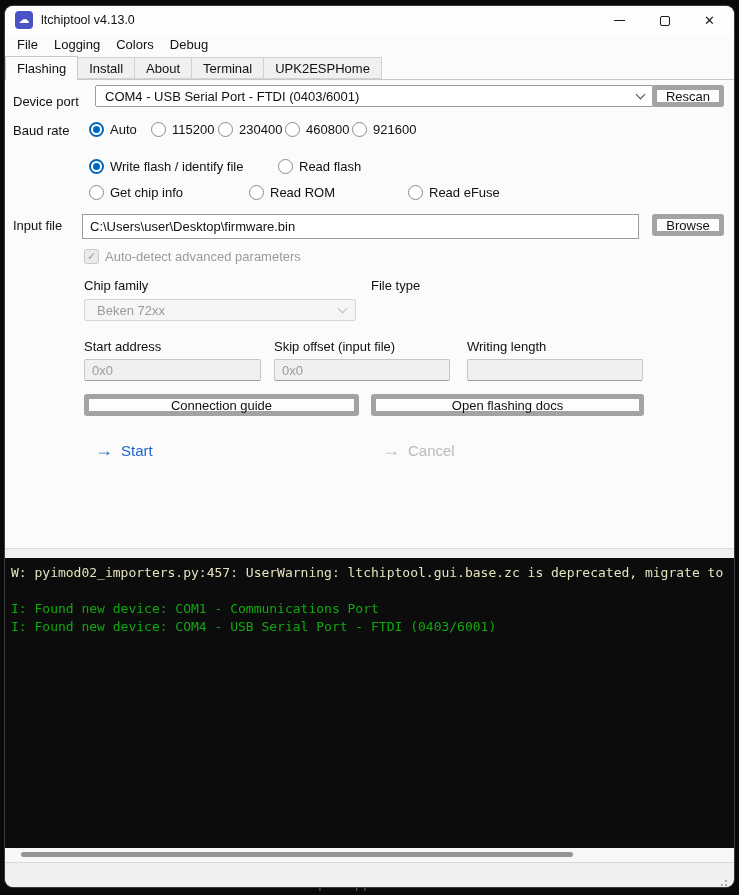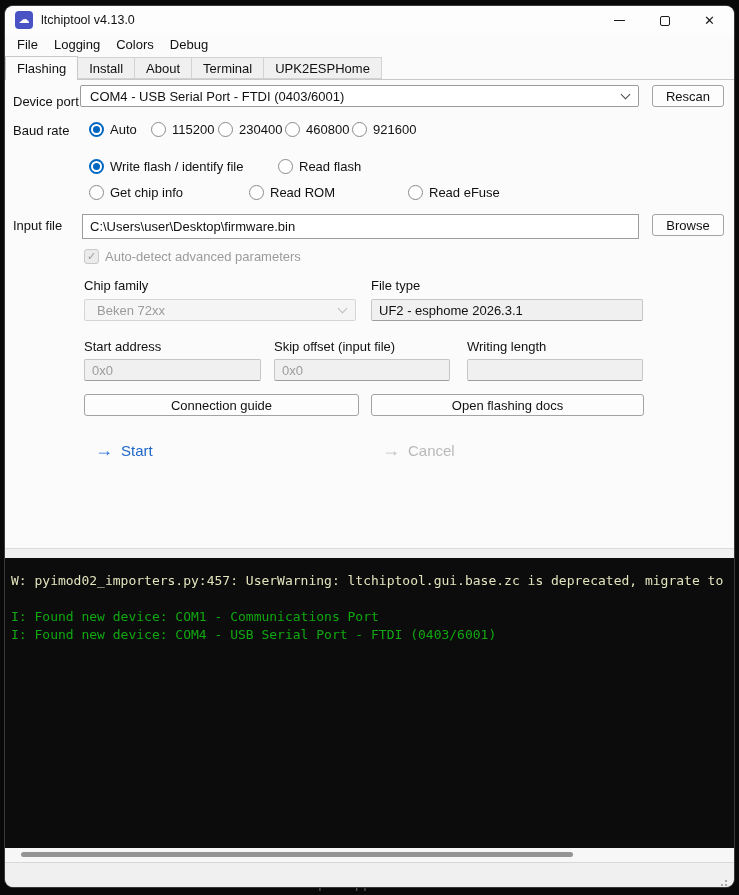--- a/index.html
+++ b/index.html
@@ -65,21 +65,21 @@
     font-size: 13px;
   }
   .combo.dis { background: #f5f5f5; border-color: #d5d5d5; color: #9b9b9b; }
   .combo .ct { flex: 1; white-space: nowrap; overflow: hidden; }
   .chev {
     width: 7px; height: 7px; border-right: 1.4px solid #4a4a4a; border-bottom: 1.4px solid #4a4a4a;
     transform: rotate(45deg); margin-top: -4px; flex: 0 0 auto;
   }
   .chev.dim { border-color: #bdbdbd; }
   .btn {
-    position: absolute; height: 22px; background: #fdfdfd; border: 1px solid #a3a3a3;
+    position: absolute; height: 22px; background: #fdfdfd; border: 5px solid #a3a3a3;
     border-radius: 3px; font-size: 13px; color: #111;
     display: flex; align-items: center; justify-content: center;
   }
   .textbox {
     position: absolute; height: 25px; border: 1px solid #9c9c9c; border-radius: 0;
     background: #fff; font: 13px "Liberation Sans", sans-serif; padding: 0 7px; color: #111;
     outline: none;
   }
   .dis-field {
     position: absolute; height: 22px; background: #f0f0f0;
@@ -108,21 +108,21 @@
   .action.start .alabel { font-size: 15px; color: #1f66c9; }
   .action.cancel .arrow { color: #c3c3c3; }
   .action.cancel .alabel { font-size: 15px; color: #b9b9b9; }
 
   
   .sash { position: absolute; left: 0; right: 0; top: 542px; height: 10px; background: #f0f0f0; border-top: 1px solid #dcdcdc; }
 
   
   .console {
     position: absolute; left: 0; right: 0; top: 552px; height: 290px;
-    background: #0c0c0c; padding: 14px 0 0 6px; overflow: hidden;
+    background: #0c0c0c; padding: 6px 0 0 6px; overflow: hidden;
     font: 13px "DejaVu Sans Mono", monospace; line-height: 18px;
   }
   .cl { white-space: pre; overflow: hidden; min-height: 18px; }
   .cl.warning { color: #e3e3bd; }
   .cl.info { color: #10a810; }
 
   
   .hscroll { position: absolute; left: 0; right: 0; top: 842px; height: 14px; background: #f7f7f7; }
   .hthumb { position: absolute; left: 16px; top: 4px; width: 552px; height: 5px; border-radius: 2.5px; background: #949494; }
 
@@ -166,21 +166,21 @@
 
   <div class="tabbar">
     <div class="tab active">Flashing</div>
     <div class="tab">Install</div>
     <div class="tab">About</div>
     <div class="tab">Terminal</div>
     <div class="tab">UPK2ESPHome</div>
   </div>
 
   <div class="flabel" style="left:8px;top:88px;">Device port</div>
-  <div class="combo" style="left:75px;top:79px;width:559px;">
+  <div class="combo" style="left:90px;top:79px;width:559px;">
     <span class="ct">COM4 - USB Serial Port - FTDI (0403/6001)</span>
     <span class="chev"></span>
   </div>
   <div class="btn" style="left:647px;top:79px;width:72px;">Rescan</div>
 
   <div class="flabel" style="left:8px;top:117px;">Baud rate</div>
   <div class="opt" style="left:84px;top:115px;">
     <span class="radio sel"></span>
     <span>Auto</span>
   </div>
@@ -230,23 +230,20 @@
     <span class="checkbox">✓</span>
     <span style="color:#9b9b9b;">Auto-detect advanced parameters</span>
   </div>
 
   <div class="flabel" style="left:79px;top:272px;">Chip family</div>
   <div class="flabel" style="left:366px;top:272px;">File type</div>
   <div class="combo dis" style="left:79px;top:293px;width:272px;padding-left:12px;">
     <span class="ct">Beken 72xx</span>
     <span class="chev dim"></span>
   </div>
-  <div class="dis-field dark-text" style="left:366px;top:293px;width:272px;">
-    <span>UF2 - esphome 2026.3.1</span>
-  </div>
 
   <div class="flabel" style="left:79px;top:333px;">Start address</div>
   <div class="flabel" style="left:269px;top:333px;">Skip offset (input file)</div>
   <div class="flabel" style="left:462px;top:333px;">Writing length</div>
   <div class="dis-field" style="left:79px;top:353px;width:177px;">
     <span>0x0</span>
   </div>
   <div class="dis-field" style="left:269px;top:353px;width:176px;">
     <span>0x0</span>
   </div>

